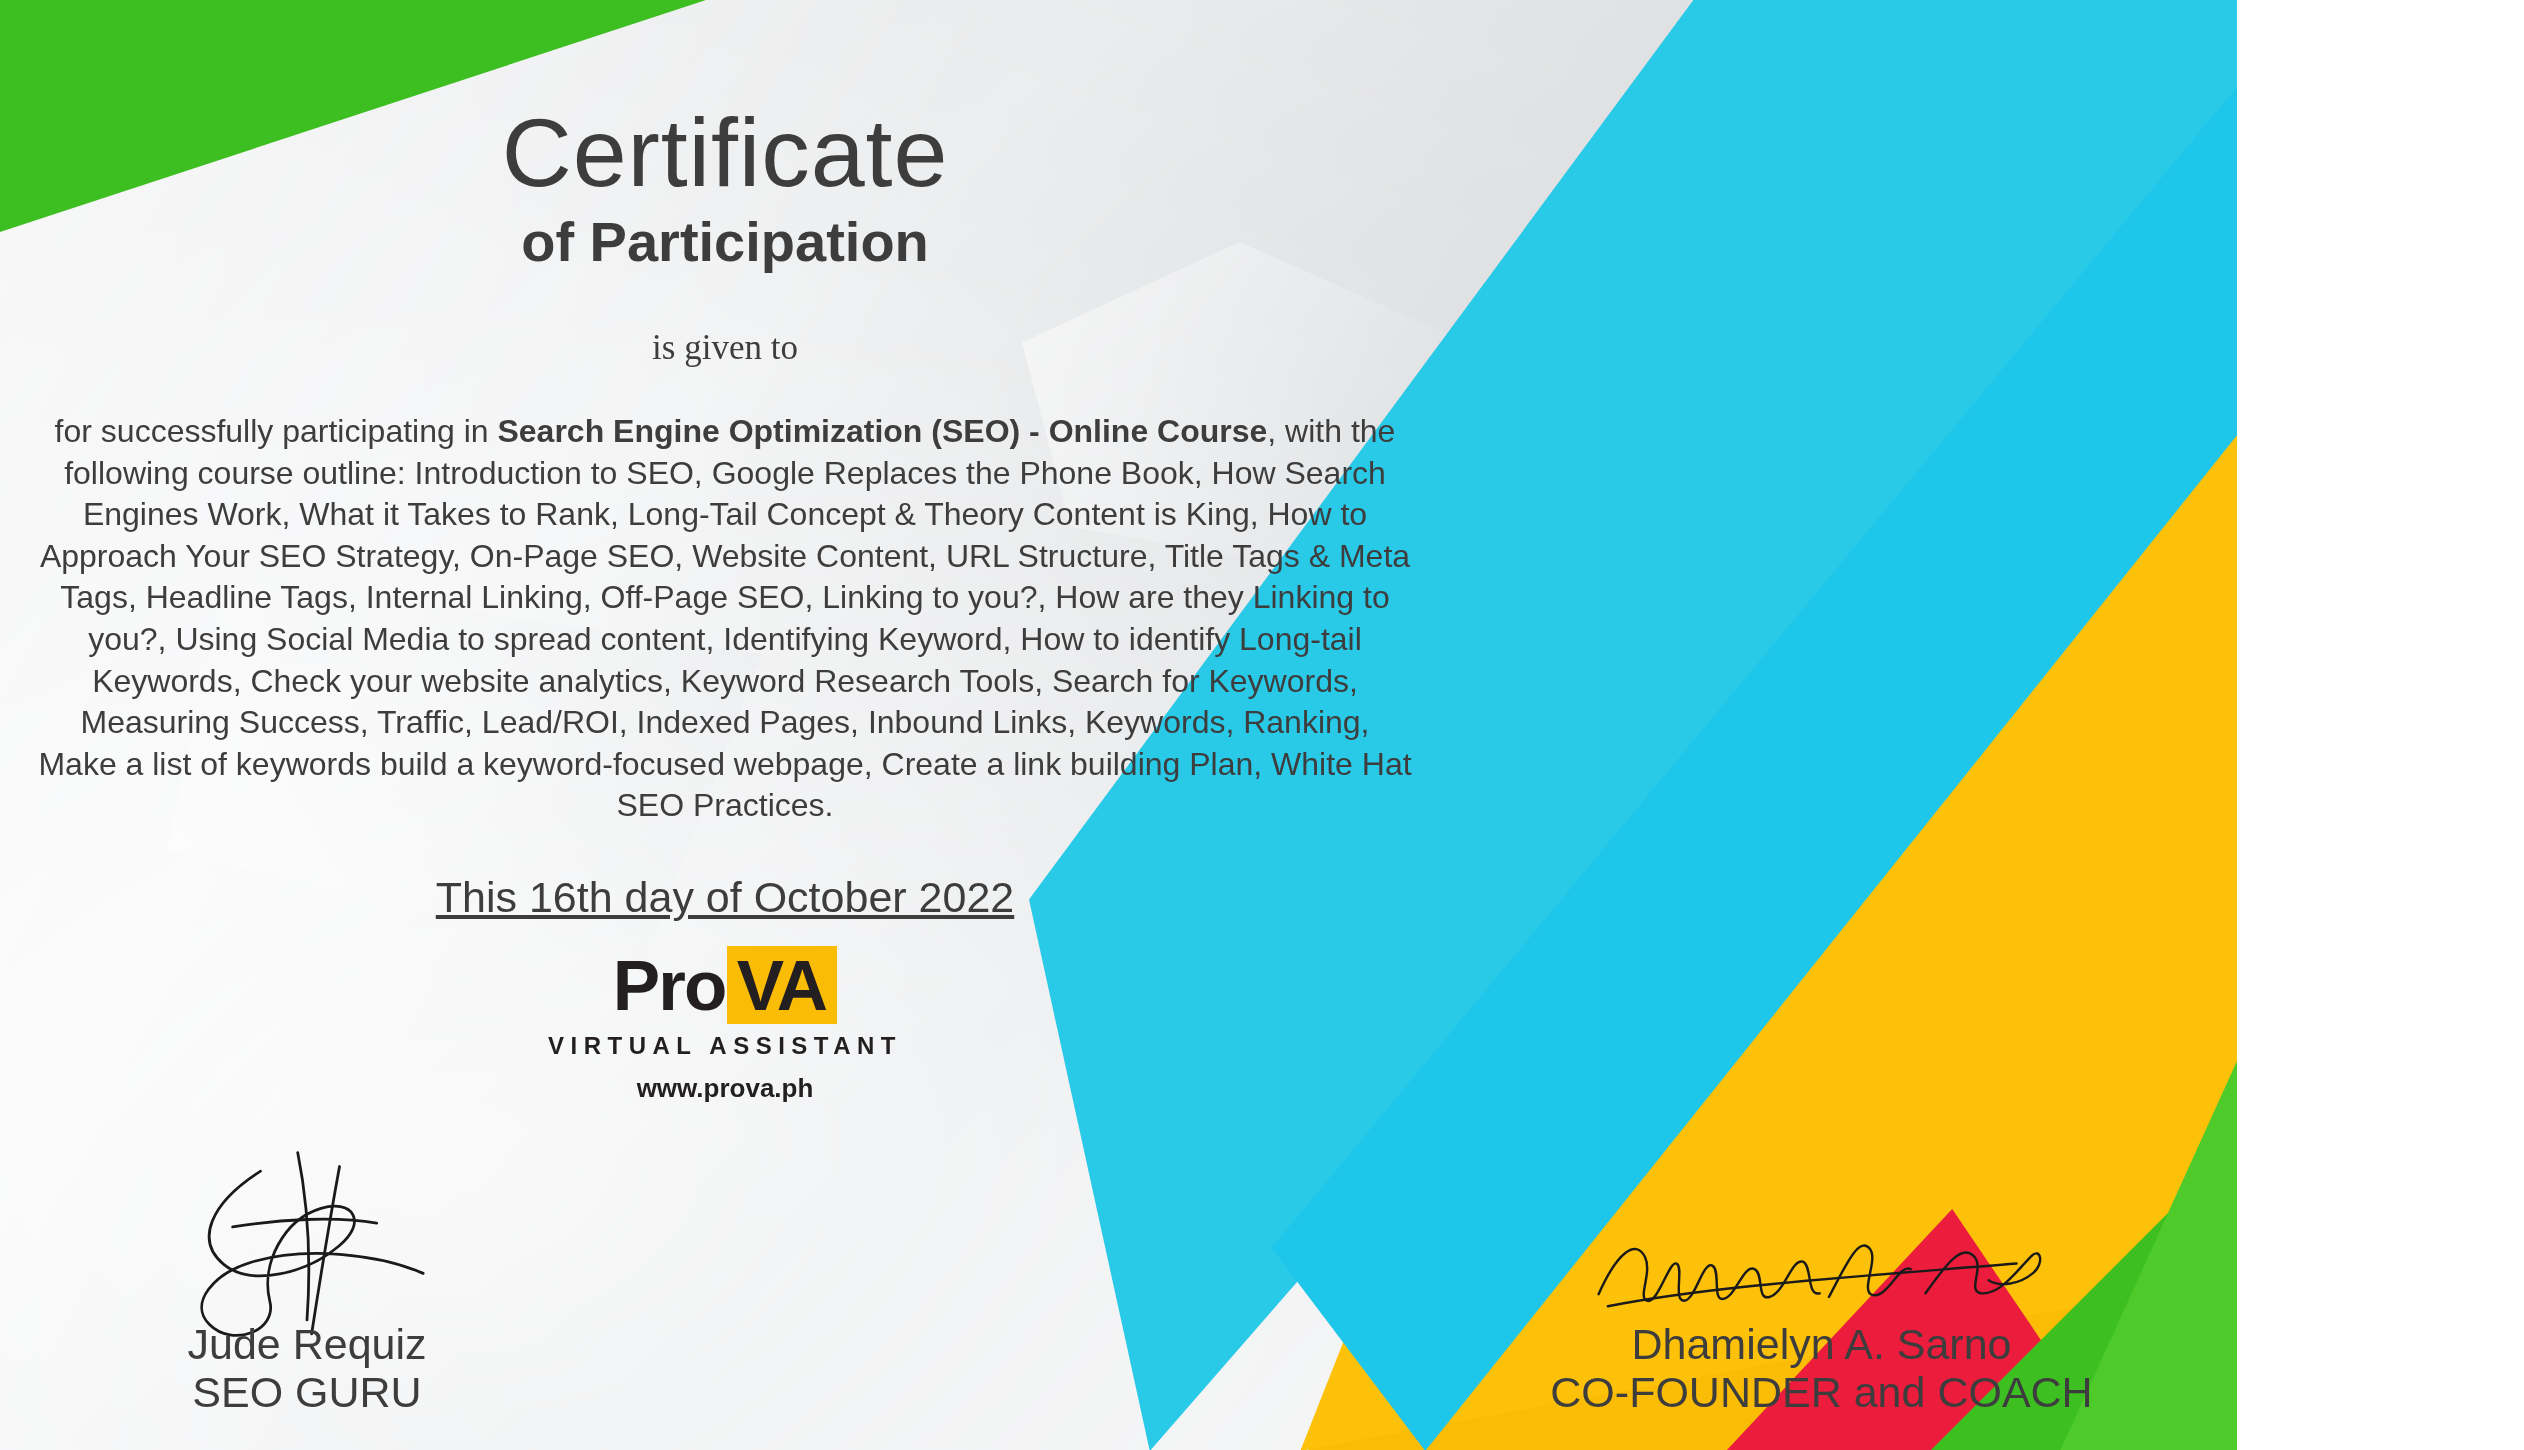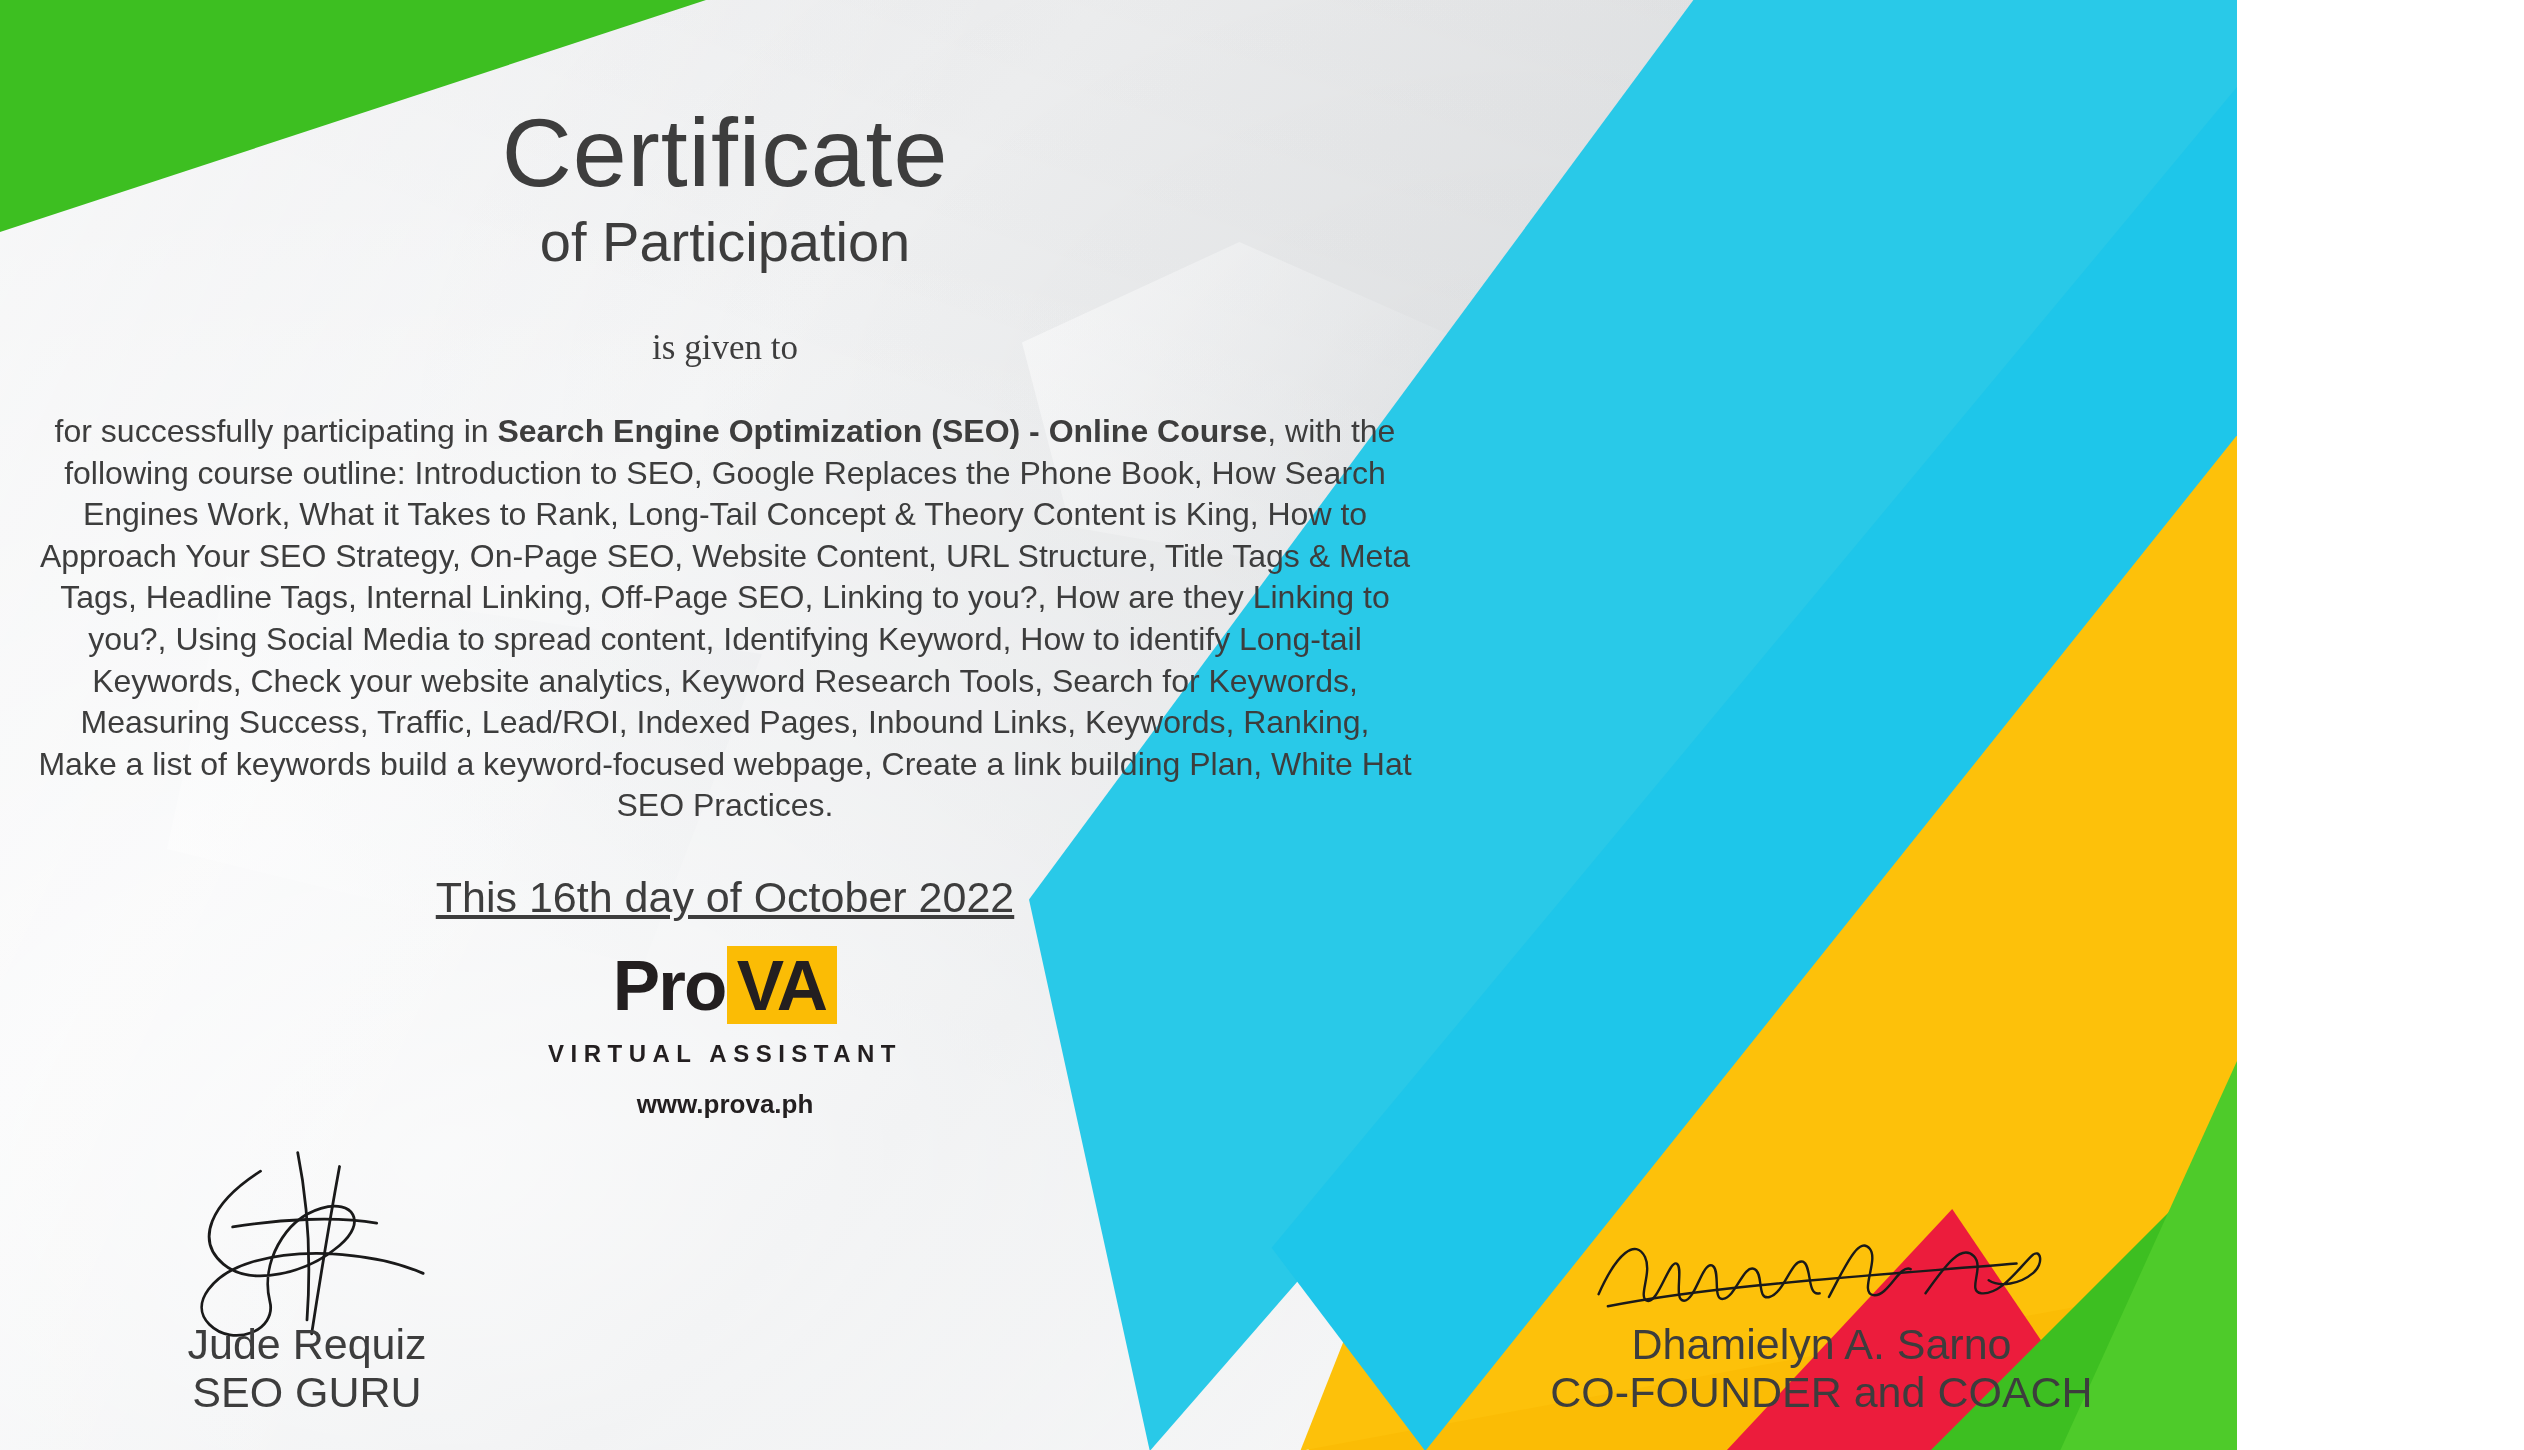--- a/index.html
+++ b/index.html
@@ -104,21 +104,21 @@
     font-family: "Liberation Sans", sans-serif;
     font-size: 97px;
     font-weight: 300;
     letter-spacing: 0.9px;
     color: #3d3d3d;
     margin-top: 104px;
     line-height: 1.0;
   }
   .subtitle {
     font-size: 56px;
-    font-weight: 400;
+    font-weight: 700;
     color: #3d3d3d;
     margin-top: 13px;
     line-height: 1.0;
   }
   .given-to {
     font-family: "Liberation Serif", serif;
     font-size: 35px;
     color: #3d3d3d;
     margin-top: 58px;
   }
@@ -146,21 +146,20 @@
     text-decoration: underline;
   }
 
   
   .logo-wrap {
     margin-top: 24px;
     display: flex;
     flex-direction: column;
     align-items: center;
     justify-content: center;
-    gap: 8px;
   }
   .logo-main {
     display: flex;
     align-items: center;
     justify-content: center;
     line-height: 1;
   }
   .logo-pro {
     font-size: 71px;
     font-weight: 700;

